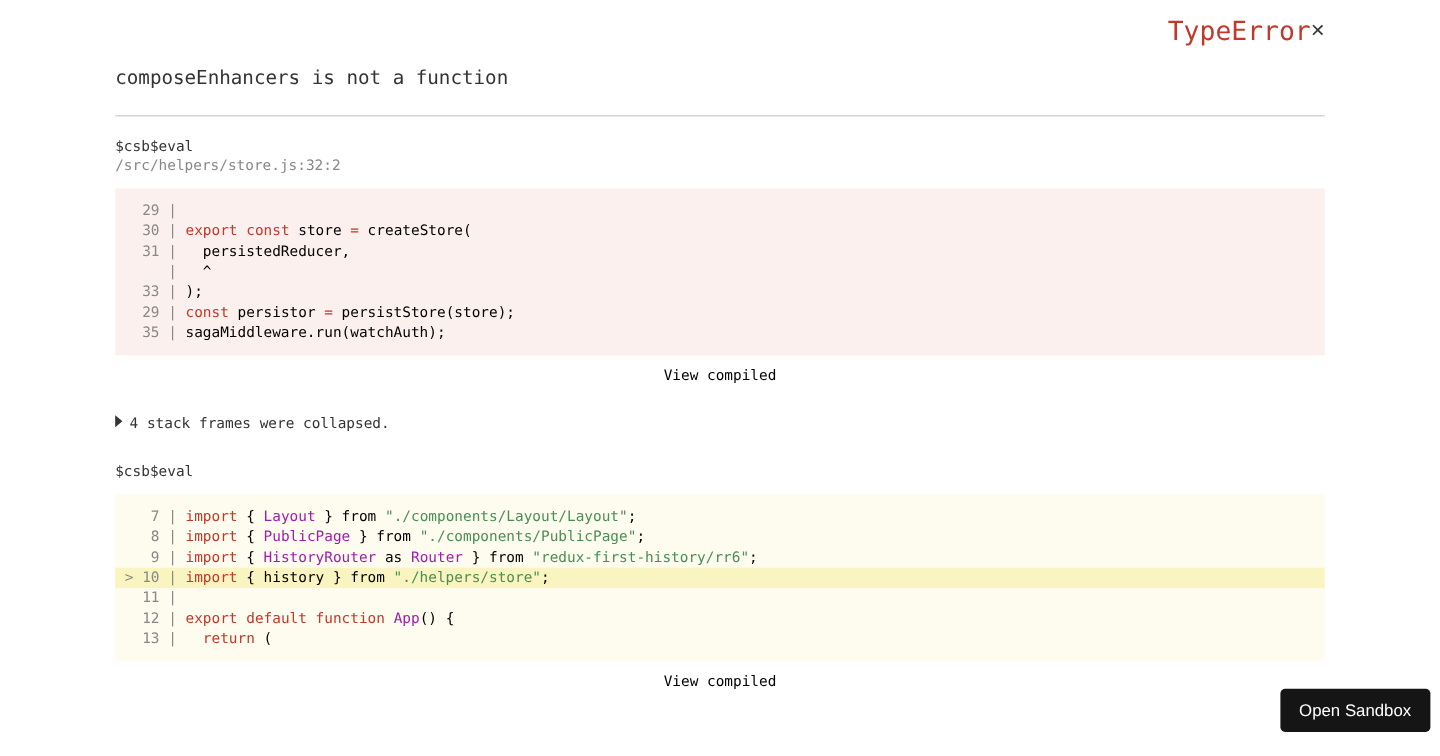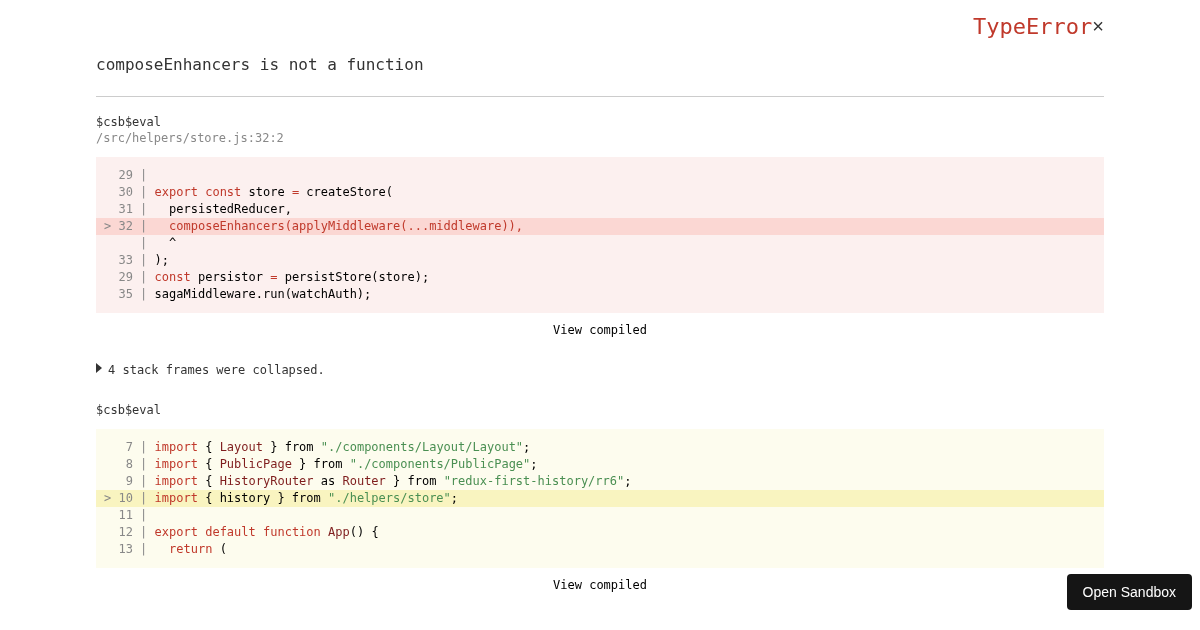--- a/index.html
+++ b/index.html
@@ -65,21 +65,21 @@
     white-space: pre;
   }
   .code-red { background: #fcf0ef; }
   .code-yellow { background: #fdfcee; }
   .code-line { padding: 0 8px; }
   .code-block .hl-red { background: #fbd7d3; display: block; padding: 0 8px; }
   .code-block .hl-yellow { background: #f9f4c0; display: block; padding: 0 8px; }
   .ln { color: #888; }
   .k-red { color: #c0392b; }
   .k-green { color: #4a8f52; }
-  .k-blue { color: #7f1d1d; }
+  .k-blue { color: #a21caf; }
   .view-compiled {
     font-family: Consolas, Menlo, monospace;
     font-size: 12px;
     color: #000000;
     margin-top: 10px;
     cursor: pointer;
     text-align: center;
   }
   .collapsed-toggle {
     font-family: Consolas, Menlo, monospace;
@@ -120,21 +120,21 @@
     <div class="close-btn">×</div>
   </div>
   <div class="error-message">composeEnhancers is not a function</div>
   <hr>
 
   <div class="frame-fn">$csb$eval</div>
   <div class="frame-loc">/src/helpers/store.js:32:2</div>
   <div class="code-block code-red"><span class="code-line"><span class="ln">  29 |</span> </span>
 <span class="code-line"><span class="ln">  30 |</span> <span class="k-red">export</span> <span class="k-red">const</span> store <span class="k-red">=</span> createStore(</span>
 <span class="code-line"><span class="ln">  31 |</span>   persistedReducer,</span>
-<span class="hl-red"><span class="ln">&gt; 32 |</span>   <span class="k-red">composeEnhancers(applyMiddleware(...middleware)),</span></span><span class="code-line"><span class="ln">     |</span>   ^</span>
+<span class="code-line"><span class="ln">     |</span>   ^</span>
 <span class="code-line"><span class="ln">  33 |</span> );</span>
 <span class="code-line"><span class="ln">  29 |</span> <span class="k-red">const</span> persistor <span class="k-red">=</span> persistStore(store);</span>
 <span class="code-line"><span class="ln">  35 |</span> sagaMiddleware.run(watchAuth);</span>
 </div>
   <div class="view-compiled">View compiled</div>
 
   <div class="collapsed-toggle">
     <span class="tri"></span>
     <span>4 stack frames were collapsed.</span>
   </div>

